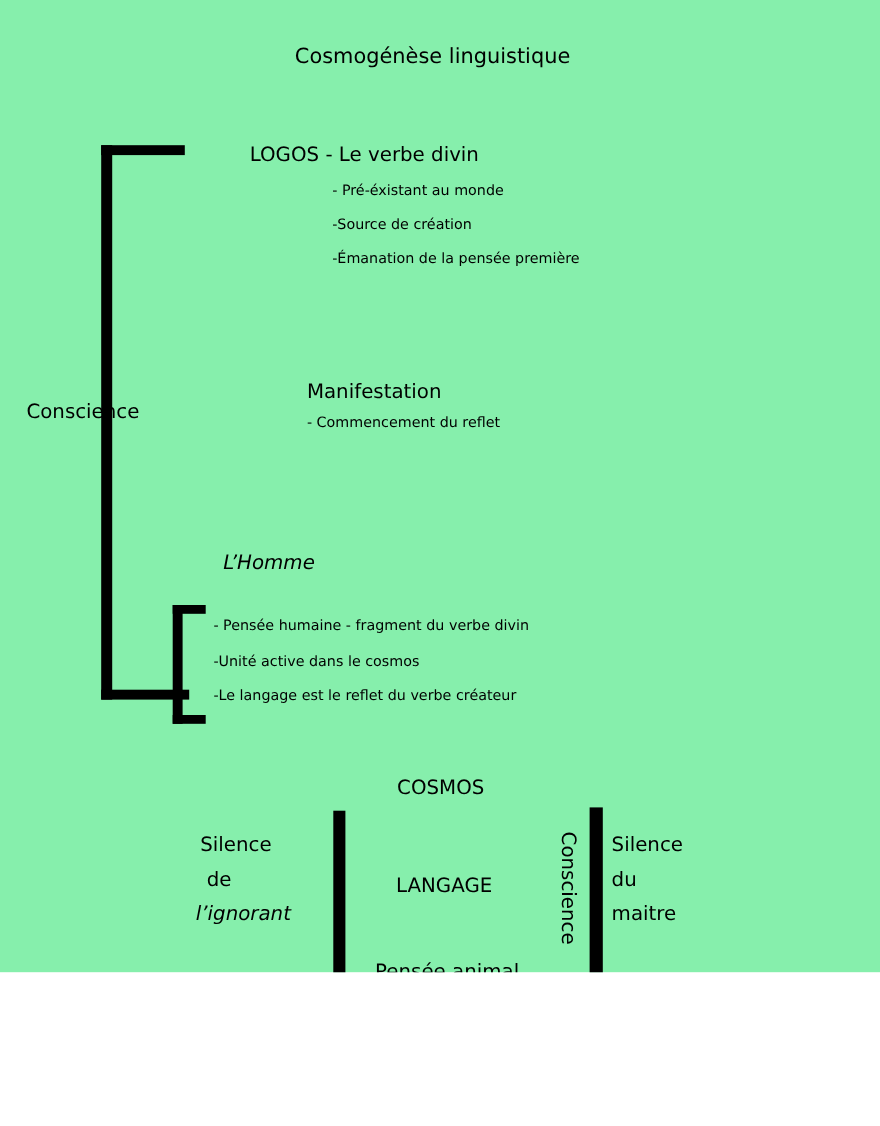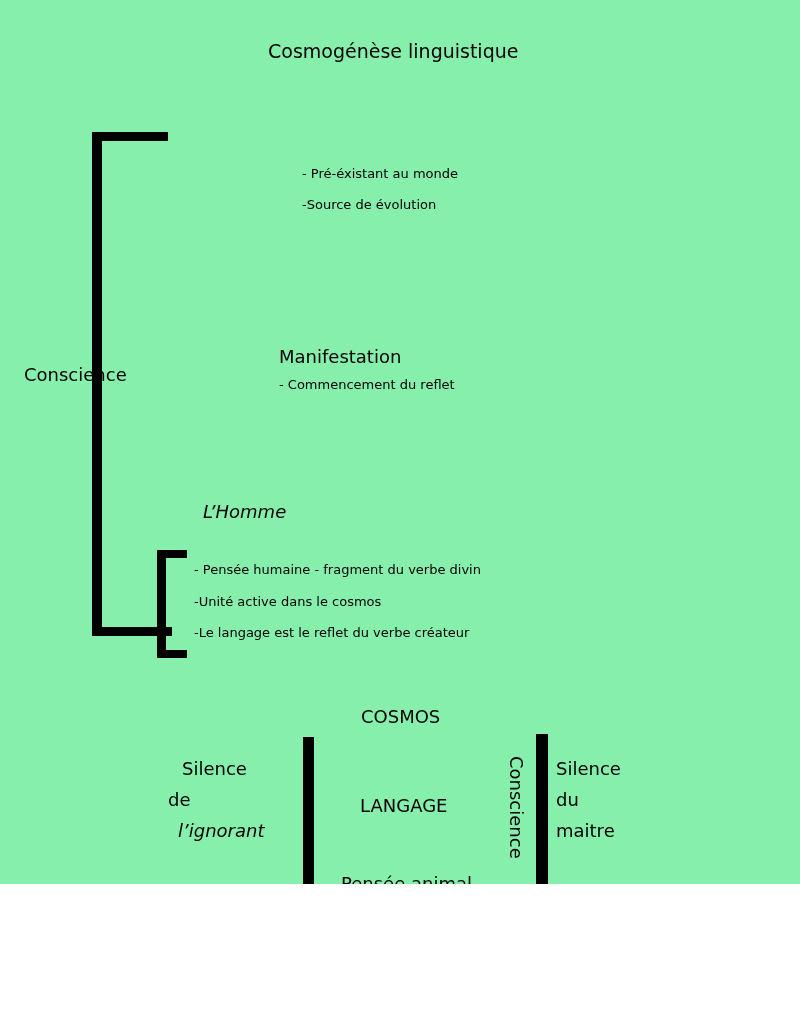--- a/index.html
+++ b/index.html
@@ -56,43 +56,45 @@
   <div class="txt title">Cosmogénèse linguistique</div>
 
   <div class="txt branch-label" style="left:24px; top:364px;">Conscience</div>
 
   <div class="bar" style="left:92px; top:132px; width:10px; height:504px;"></div>
 
   <div class="bar" style="left:92px; top:132px; width:76px; height:9px;"></div>
 
   <div class="bar" style="left:92px; top:627px; width:80px; height:9px;"></div>
 
+  <div class="txt branch-label" style="left:227px; top:130px;">LOGOS - Le verbe divin</div>
   <div class="txt bullet" style="left:302px; top:166px;">- Pré-éxistant au monde</div>
-  <div class="txt bullet" style="left:302px; top:197px;">-Source de évolution</div>
+  <div class="txt bullet" style="left:302px; top:197px;">-Source de création</div>
+  <div class="txt bullet" style="left:302px; top:228px;">-Émanation de la pensée première</div>
 
   <div class="txt branch-label" style="left:279px; top:346px;">Manifestation</div>
   <div class="txt bullet" style="left:279px; top:377px;">- Commencement du reflet</div>
 
   <div class="txt branch-label" style="left:203px; top:501px;font-style:italic;">L’Homme</div>
 
   <div class="bar" style="left:157px; top:550px; width:9px; height:108px;"></div>
   <div class="bar" style="left:157px; top:550px; width:30px; height:8px;"></div>
   <div class="bar" style="left:157px; top:650px; width:30px; height:8px;"></div>
 
   <div class="txt bullet" style="left:194px; top:562px;">- Pensée humaine - fragment du verbe divin</div>
   <div class="txt bullet" style="left:194px; top:594px;">-Unité active dans le cosmos</div>
   <div class="txt bullet" style="left:194px; top:625px;">-Le langage est le reflet du verbe créateur</div>
 
   <div class="txt branch-label" style="left:361px; top:706px;">COSMOS</div>
 
   <div class="bar" style="left:303px; top:737px; width:11px; height:167px;"></div>
   <div class="bar" style="left:536px; top:734px; width:12px; height:172px;"></div>
 
   <div class="txt branch-label center" style="left:182px; top:758px; width:96px;">Silence</div>
-  <div class="txt branch-label center" style="left:168px; top:789px; width:96px;">de</div>
+  <div class="txt branch-label center" style="left:188px; top:789px; width:96px;">de</div>
   <div class="txt branch-label center" style="left:178px; top:820px; width:104px;font-style:italic;">l’ignorant</div>
 
   <div class="txt branch-label" style="left:360px; top:795px;">LANGAGE</div>
   <div class="txt branch-label" style="left:341px; top:873px;">Pensée animal</div>
 
   <div class="vert-text" style="left:506px; top:756px;">Conscience</div>
 
   <div class="txt branch-label center" style="left:556px; top:758px; width:84px;">Silence</div>
   <div class="txt branch-label center" style="left:556px; top:789px; width:84px;">du</div>
   <div class="txt branch-label center" style="left:556px; top:820px; width:84px;">maitre</div>

